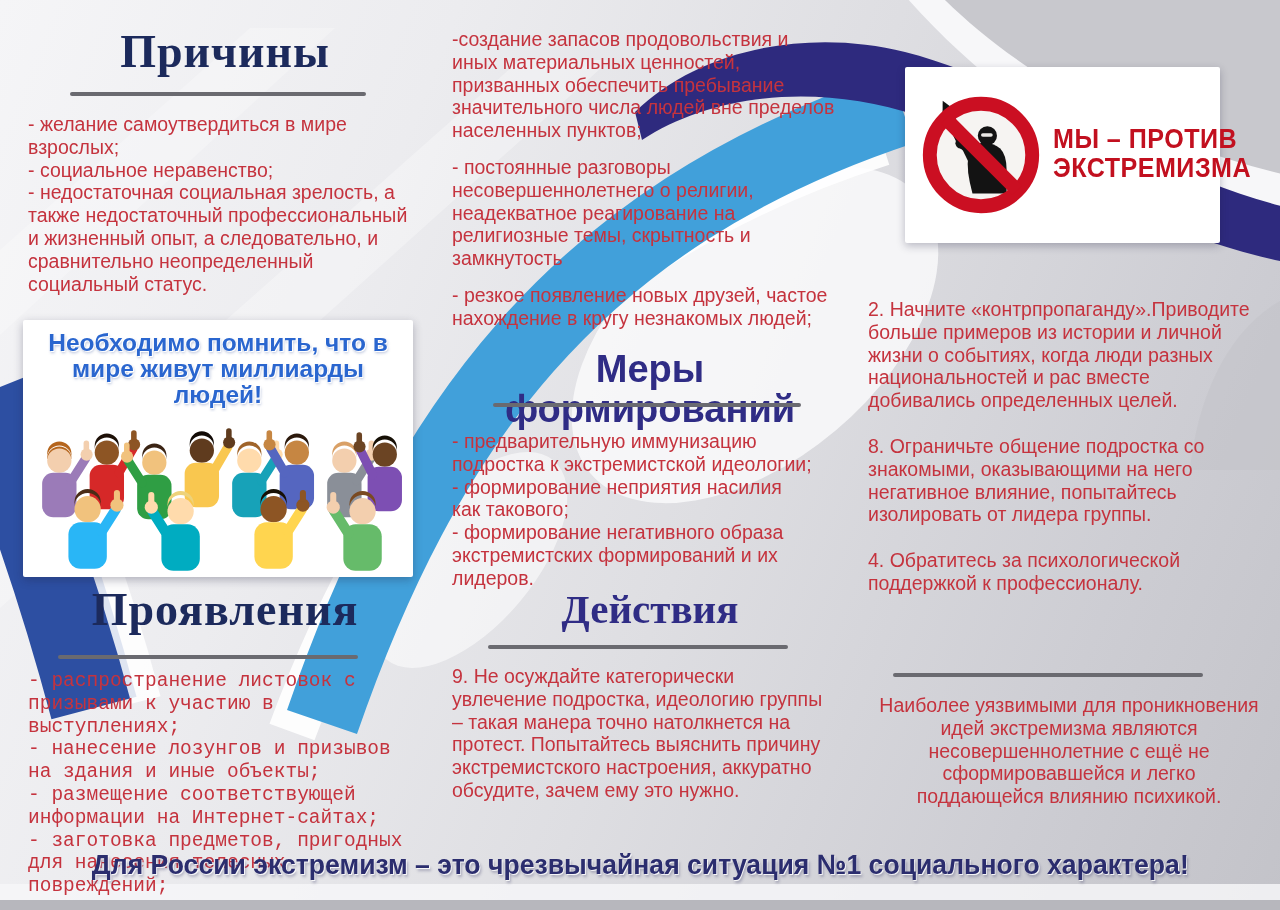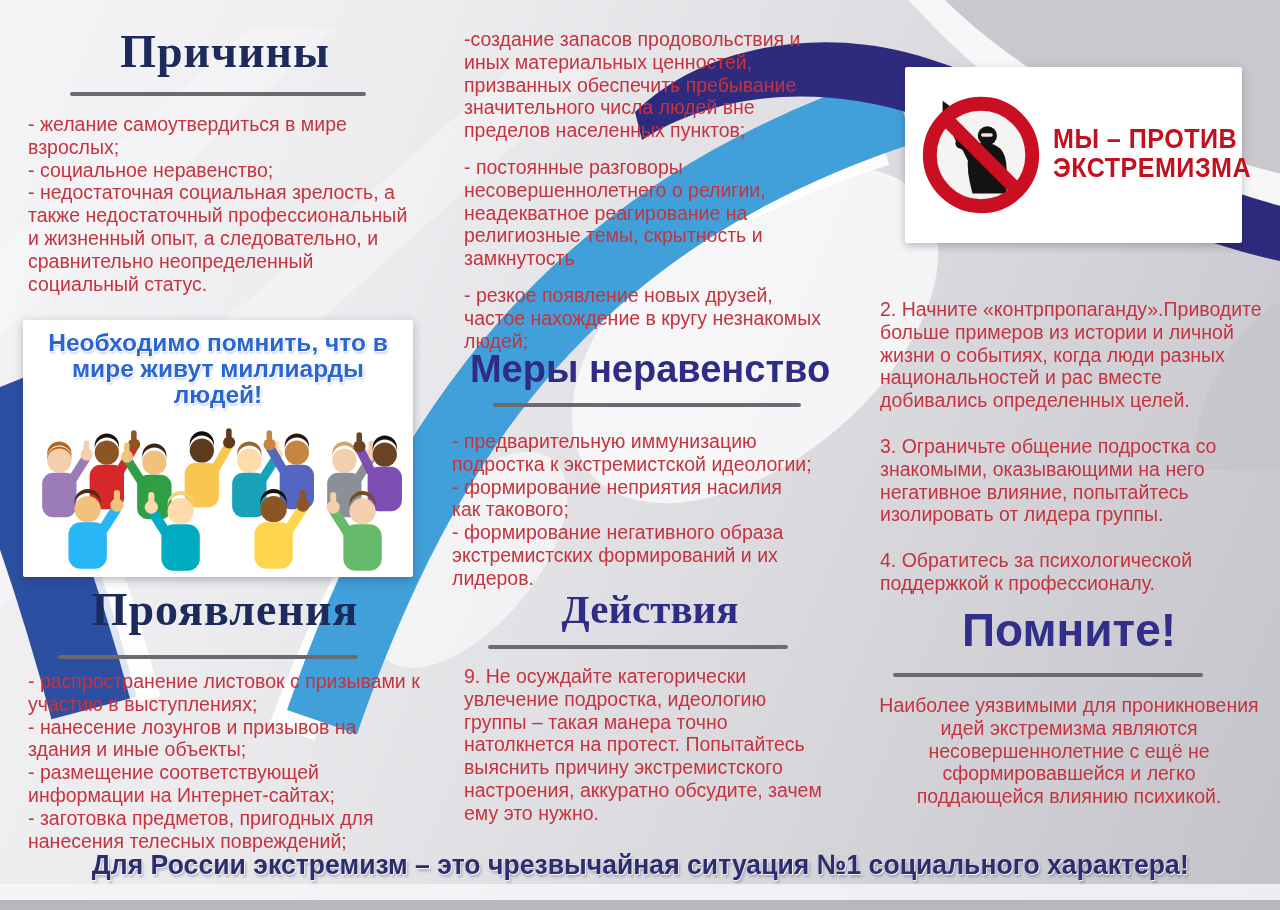--- a/index.html
+++ b/index.html
@@ -14,36 +14,35 @@
     font-family:"Liberation Serif","DejaVu Serif",serif;
     font-weight:bold;color:#1c2a5c;font-size:46px;line-height:1.05;
     text-align:center;letter-spacing:1px;margin:0;
   }
   .sans-title{
     font-weight:bold;color:#2f2c85;text-align:center;margin:0;line-height:1.05;
     letter-spacing:0;
   }
   .rule{height:4px;background:#6a6a70;border-radius:2px;}
   .red-text{color:#c5333e;font-size:19.5px;line-height:22.8px;}
-  .red-text p{margin:0 0 14px 12px;}
+  .red-text p{margin:0 0 14px 0;}
   .red-text.tight p{margin:0;}
   .photo-card{
     background:#ffffff;border-radius:2px;
     box-shadow:0 3px 10px rgba(30,30,60,.3);
     padding:8px 6px 6px 6px;box-sizing:border-box;
   }
   .photo-caption{
     color:#2a66cf;font-weight:bold;font-size:24.5px;line-height:26px;text-align:center;
     text-shadow:1px 1px 0 #ffffff,-1px -1px 0 #ffffff,1px 2px 3px rgba(30,60,140,.35);
     margin:2px 0 4px 0;
   }
   .logo-card{
     background:#ffffff;border-radius:2px;
     box-shadow:0 3px 9px rgba(30,30,60,.28);
-    padding-left:22px;
   }
   .logo-text{
     position:absolute;left:148px;top:58px;color:#c2101f;font-weight:bold;
     font-size:27px;line-height:29px;transform:scaleX(.93);transform-origin:left top;
     letter-spacing:.5px;white-space:nowrap;
   }
   .banner{
     width:1280px;text-align:center;color:#2b2d6e;font-weight:bold;font-size:28px;
     text-shadow:1px 1px 0 rgba(255,255,255,.85),2px 3px 3px rgba(40,40,90,.3);
   }
@@ -191,34 +190,34 @@
           <rect x="-19" y="15" width="38" height="46" rx="12" fill="#66bb6a"></rect>
           <path d="M -14,24 L -28,2" stroke="#66bb6a" stroke-width="10" stroke-linecap="round"></path>
           <circle cx="-29" cy="-2" r="6.5" fill="#f3cfae"></circle>
           <rect x="-32" y="-17" width="6" height="12" rx="3" fill="#f3cfae"></rect>
         </g>
     </svg>
   </div>
 
   <h2 class="abs serif-title" style="left:26px;top:586px;width:398px;">Проявления</h2>
   <div class="abs rule" style="left:58px;top:655px;width:300px;"></div>
-  <div class="abs red-text tight" style="left:28px;top:670px;width:396px;">
+  <div class="abs red-text tight" style="left:28px;top:670px;width:396px;font-family:Liberation Mono, monospace;">
     <p>- распространение листовок с призывами к участию в выступлениях;</p>
     <p>- нанесение лозунгов и призывов на здания и иные объекты;</p>
     <p>- размещение соответствующей информации на Интернет-сайтах;</p>
     <p>- заготовка предметов, пригодных для нанесения телесных повреждений;</p>
   </div>
 
   <div class="abs red-text" style="left:452px;top:28px;width:386px;">
     <p>-создание запасов продовольствия и иных материальных ценностей, призванных обеспечить пребывание значительного числа людей вне пределов населенных пунктов;</p>
     <p>- постоянные разговоры несовершеннолетнего о религии, неадекватное реагирование на религиозные темы, скрытность и замкнутость</p>
     <p>- резкое появление новых друзей, частое нахождение в кругу незнакомых людей;</p>
   </div>
 
-  <h2 class="abs sans-title" style="left:452px;top:350px;width:396px;font-size:38px;">Меры неравенство</h2>
+  <h2 class="abs sans-title" style="left:452px;top:350px;width:396px;font-size:38px;">Меры формирований</h2>
   <div class="abs rule" style="left:493px;top:403px;width:308px;"></div>
   <div class="abs red-text tight" style="left:452px;top:430px;width:362px;">
     <p>- предварительную иммунизацию подростка к экстремистской идеологии;</p>
     <p>- формирование неприятия насилия как такового;</p>
     <p>- формирование негативного образа экстремистских формирований и их лидеров.</p>
   </div>
 
   <h2 class="abs sans-title" style="left:452px;top:588px;width:396px;font-size:41px;font-family:Liberation Serif, serif;">Действия</h2>
   <div class="abs rule" style="left:488px;top:645px;width:300px;"></div>
   <div class="abs red-text" style="left:452px;top:665px;width:380px;">
@@ -246,25 +245,24 @@
       <line x1="27" y1="26" x2="94" y2="93" stroke="#cb0f22" stroke-width="13"></line>
     </svg>
     <div class="logo-text">
       <div>МЫ – ПРОТИВ</div>
       <div>ЭКСТРЕМИЗМА</div>
     </div>
   </div>
 
   <div class="abs red-text" style="left:868px;top:298px;width:394px;">
     <p style="margin-bottom:23px;">2. Начните «контрпропаганду».Приводите больше примеров из истории и личной жизни о событиях, когда люди разных национальностей и рас вместе добивались определенных целей.</p>
-    <p style="margin-bottom:23px;">3. Ограничьте общение подростка со знакомыми, оказывающими на него негативное влияние, попытайтесь изолировать от лидера группы.</p>
+    <p style="margin-bottom:23px;">8. Ограничьте общение подростка со знакомыми, оказывающими на него негативное влияние, попытайтесь изолировать от лидера группы.</p>
     <p>4. Обратитесь за психологической поддержкой к профессионалу.</p>
   </div>
 
-  <h2 class="abs sans-title" style="left:868px;top:606px;width:402px;font-size:46px;color:#322f8b;">Помните!</h2>
   <div class="abs rule" style="left:893px;top:673px;width:310px;"></div>
   <div class="abs red-text center" style="left:878px;top:694px;width:382px;">Наиболее уязвимыми для проникновения идей экстремизма являются несовершеннолетние с ещё не сформировавшейся и легко поддающейся влиянию психикой.</div>
 
   <div class="abs banner" style="left:0;top:849px;">
     <span class="banner-inner">Для России экстремизм – это чрезвычайная ситуация №1 социального характера!</span>
   </div>
 
 </div>
 
 </body></html>

